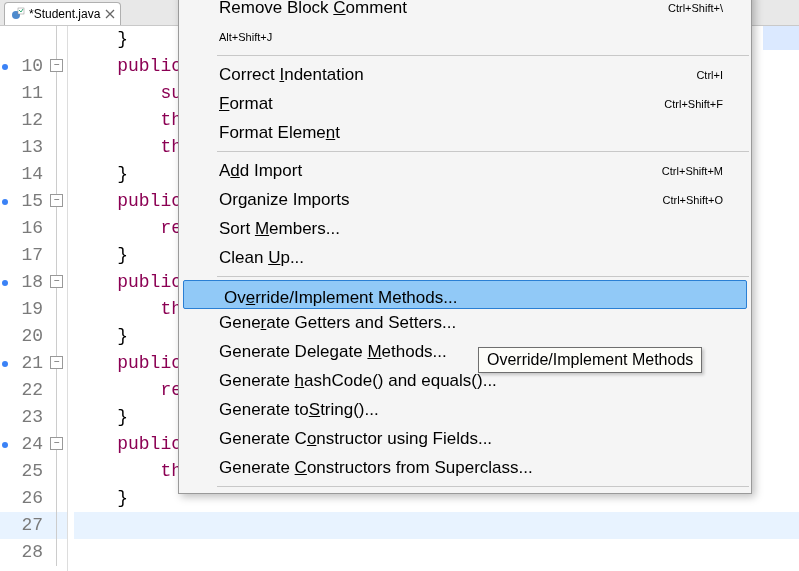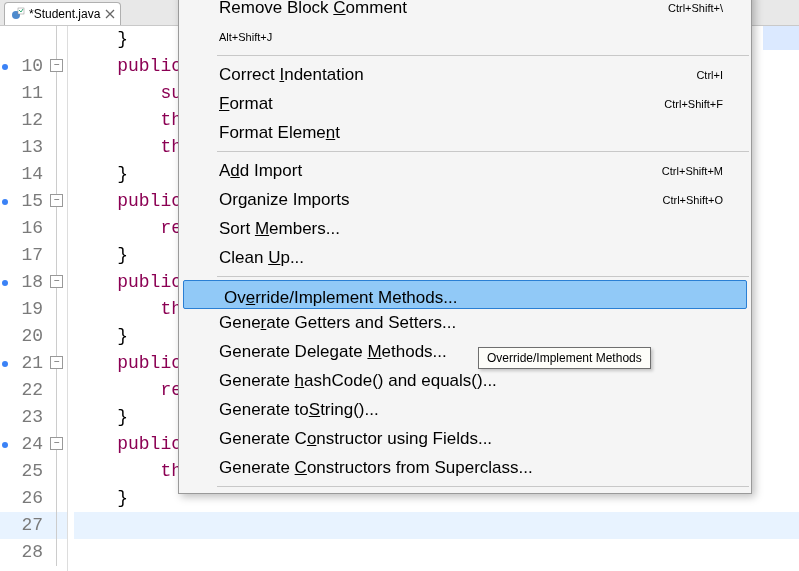--- a/index.html
+++ b/index.html
@@ -133,21 +133,21 @@
   .mn { text-decoration: underline; }
 
   
   .tooltip {
     position:absolute;
     left: 478px;
     top: 347px;
     background:#fdfdf9;
     border:1px solid #6f6f6f;
     padding: 3px 8px;
-    font-size: 12px;
+    font-size: 16px;
     color:#000;
     z-index: 30;
     box-shadow: 2px 2px 3px rgba(0,0,0,0.2);
   }
 
   .blue-strip {
     position:absolute;
     top:26px; right:0;
     width:36px; height:24px;
     background:#dbe9ff;

